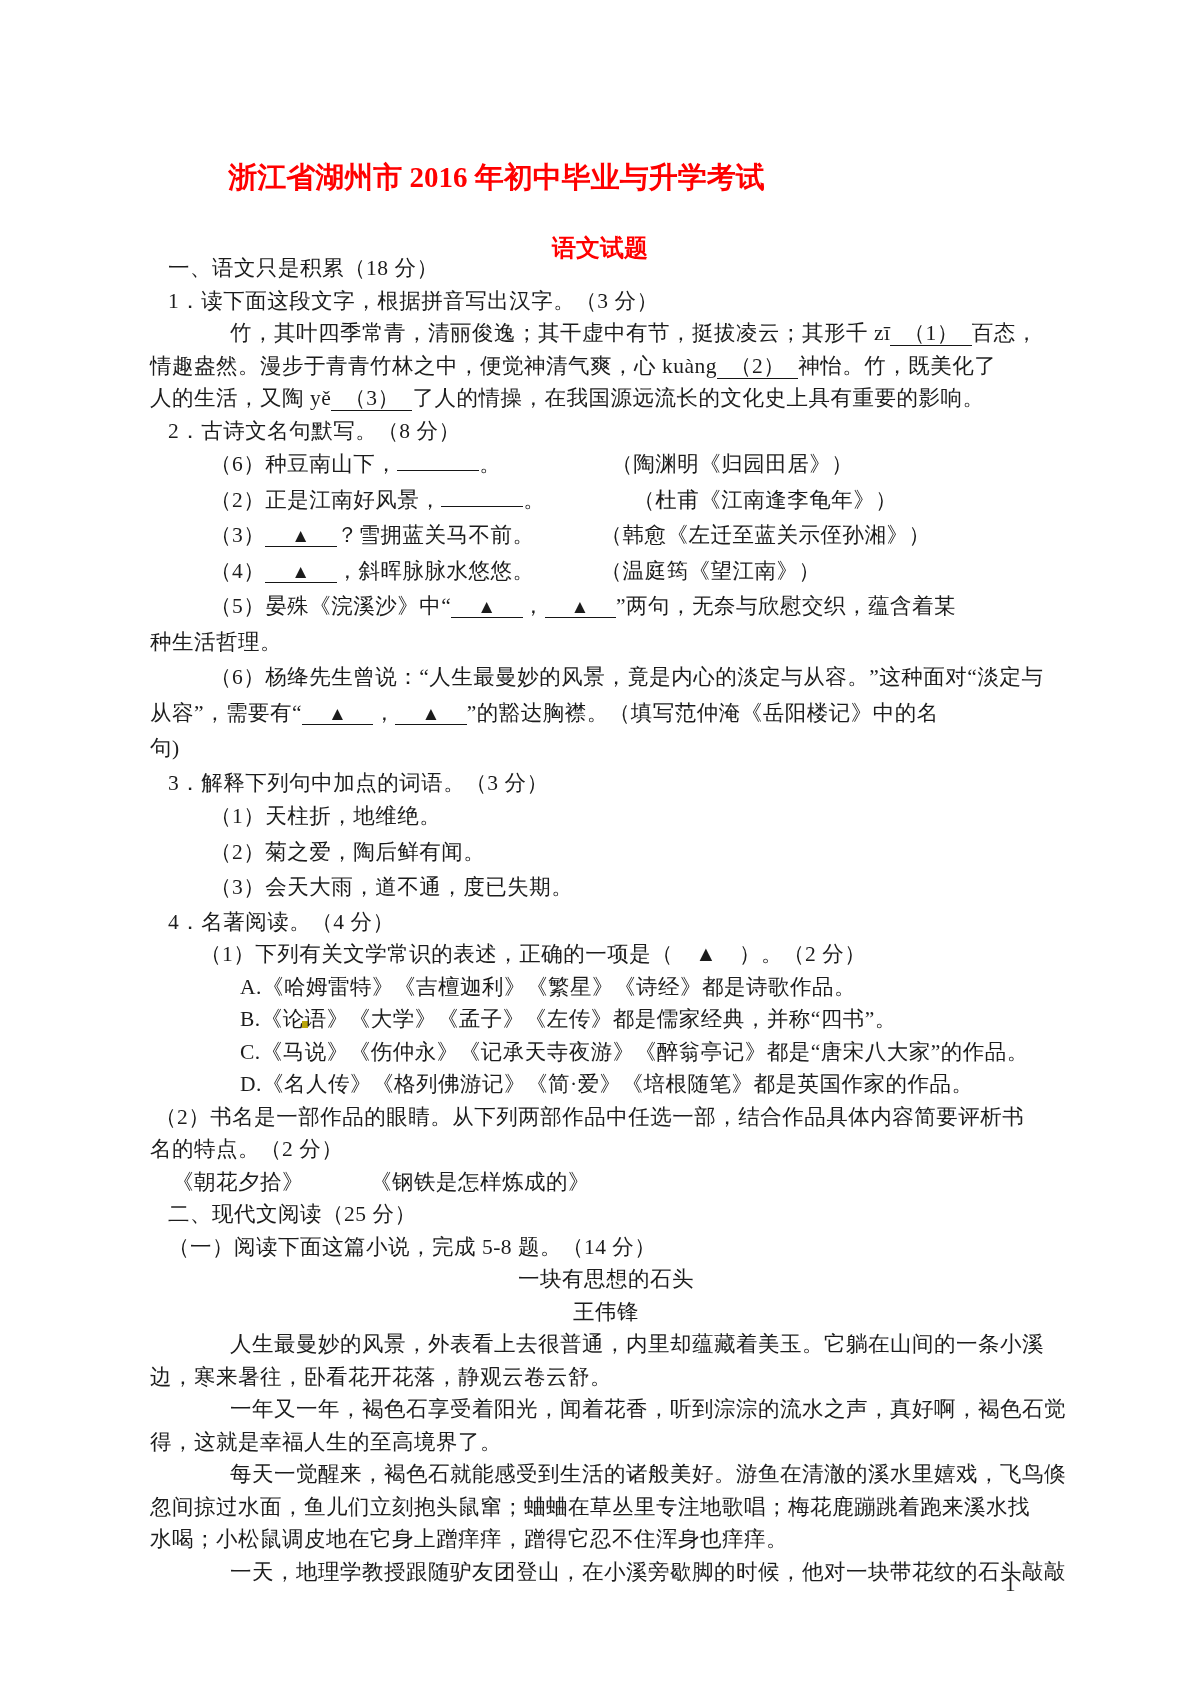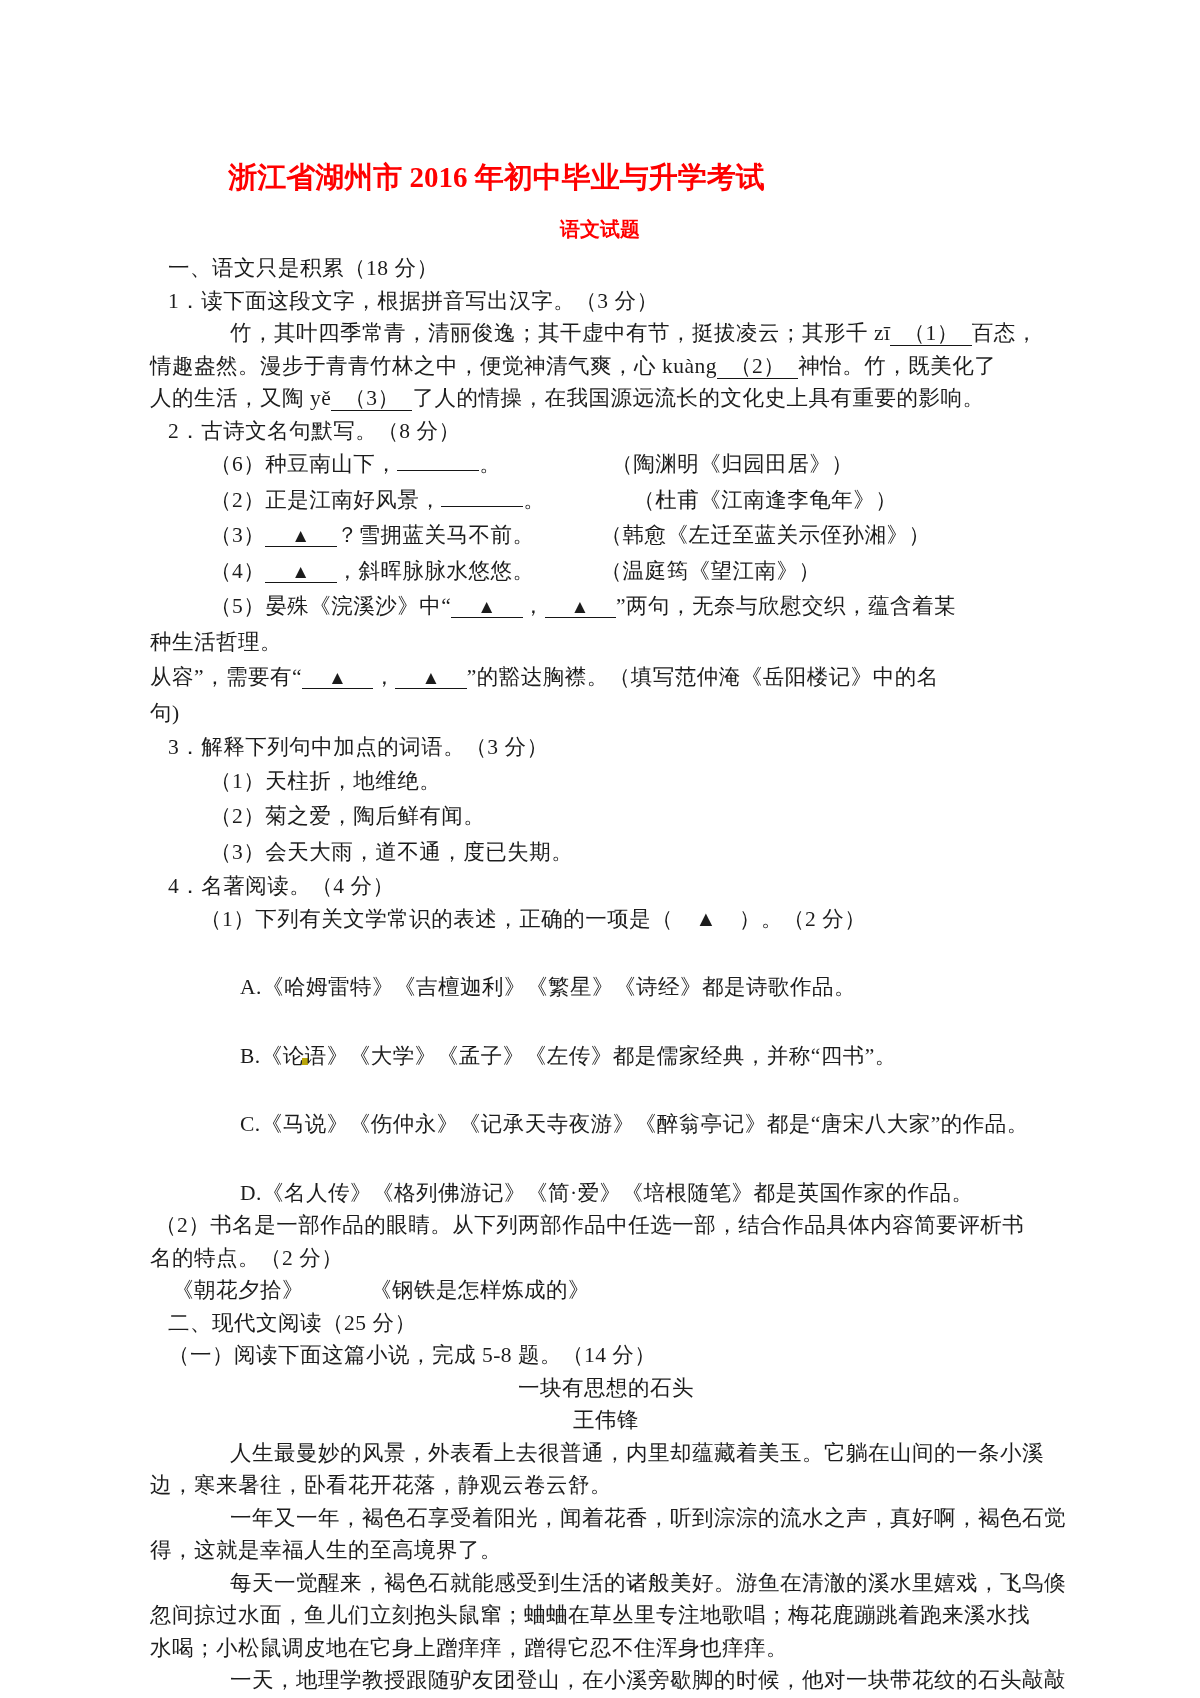--- a/index.html
+++ b/index.html
@@ -10,34 +10,34 @@
     background:#ffffff;
     overflow:hidden;
     font-family:"Liberation Serif","DejaVu Serif",serif;
     color:#1c1c1c;
   }
   .exam-title{
     position:absolute; top:158px; left:0; width:993px;
     text-align:center; font-size:29px; font-weight:bold;
   }
   .exam-subtitle{
-    position:absolute; top:216px; left:0; width:1200px;
-    text-align:center; font-size:20px; font-weight:bold;
+    position:absolute; top:232px; left:0; width:1200px;
+    text-align:center; font-size:24px; font-weight:bold;
   }
   .doc-body{
     position:absolute; top:252px; left:150px; width:912px;
     font-size:21.5px; letter-spacing:0.5px;
   }
   .line{position:relative; height:32.5px; line-height:32.5px; white-space:nowrap;}
   .line.tall{height:35.5px; line-height:35.5px;}
   .h{margin-left:18px;}
   .sub{margin-left:60px;}
   .sub2{margin-left:50px;}
   .sub0{margin-left:5px;}
-  .opt{margin-left:90px;margin-top:36px;}
+  .opt{margin-left:90px;}
   .para{margin-left:80px;}
   .cont{margin-left:0;}
   .works{margin-left:22px;}
   .center{text-align:center;}
   
   .seg-n{}
   .seg-pb{border-bottom:1.6px solid #161616; padding:0 13px;}
   .seg-bl{display:inline-block; width:82px; height:14px; border-bottom:1.6px solid #161616; vertical-align:baseline;}
   .seg-tb{border-bottom:1.6px solid #161616; padding:0 26px; font-size:19px;}
   .seg-dot{position:relative;}
@@ -64,20 +64,21 @@
       <div class="line para"><span class="seg-n">竹，其叶四季常青，清丽俊逸；其干虚中有节，挺拔凌云；其形千 zī</span><span class="seg-pb">（1）</span><span class="seg-n">百态，</span></div>
       <div class="line cont"><span class="seg-n">情趣盎然。漫步于青青竹林之中，便觉神清气爽，心 kuàng</span><span class="seg-pb">（2）</span><span class="seg-n">神怡。竹，既美化了</span></div>
       <div class="line cont"><span class="seg-n">人的生活，又陶 yě</span><span class="seg-pb">（3）</span><span class="seg-n">了人的情操，在我国源远流长的文化史上具有重要的影响。</span></div>
       <div class="line h"><span class="seg-n">2．古诗文名句默写。（8 分）</span></div>
       <div class="line sub tall"><span class="seg-n">（6）种豆南山下，</span><span class="seg-bl"></span><span class="seg-n">。　　　　　（陶渊明《归园田居》）</span></div>
       <div class="line sub tall"><span class="seg-n">（2）正是江南好风景，</span><span class="seg-bl"></span><span class="seg-n">。　　　　（杜甫《江南逢李龟年》）</span></div>
       <div class="line sub tall"><span class="seg-n">（3）</span><span class="seg-tb">▲</span><span class="seg-n">？雪拥蓝关马不前。　　　（韩愈《左迁至蓝关示侄孙湘》）</span></div>
       <div class="line sub tall"><span class="seg-n">（4）</span><span class="seg-tb">▲</span><span class="seg-n">，斜晖脉脉水悠悠。　　　（温庭筠《望江南》）</span></div>
       <div class="line sub tall"><span class="seg-n">（5）晏殊《浣溪沙》中“</span><span class="seg-tb">▲</span><span class="seg-n">，</span><span class="seg-tb">▲</span><span class="seg-n">”两句，无奈与欣慰交织，蕴含着某</span></div>
       <div class="line cont tall"><span class="seg-n">种生活哲理。</span></div>
+      <div class="line sub tall"><span class="seg-n">（6）杨绛先生曾说：“人生最曼妙的风景，竟是内心的淡定与从容。”这种面对“淡定与</span></div>
       <div class="line cont tall"><span class="seg-n">从容”，需要有“</span><span class="seg-tb">▲</span><span class="seg-n">，</span><span class="seg-tb">▲</span><span class="seg-n">”的豁达胸襟。（填写范仲淹《岳阳楼记》中的名</span></div>
       <div class="line cont tall"><span class="seg-n">句)</span></div>
       <div class="line h"><span class="seg-n">3．解释下列句中加点的词语。（3 分）</span></div>
       <div class="line sub tall"><span class="seg-n">（1）天柱折，地维</span><span class="seg-dot">绝</span><span class="seg-n">。</span></div>
       <div class="line sub tall"><span class="seg-n">（2）菊之爱，陶后</span><span class="seg-dot">鲜</span><span class="seg-n">有闻。</span></div>
       <div class="line sub tall"><span class="seg-n">（3）会天大雨，道不通，</span><span class="seg-dot">度</span><span class="seg-n">已失期。</span></div>
       <div class="line h"><span class="seg-n">4．名著阅读。（4 分）</span></div>
       <div class="line sub2"><span class="seg-n">（1）下列有关文学常识的表述，正确的一项是（　▲　）。（2 分）</span></div>
       <div class="line opt"><span class="seg-n">A.《哈姆雷特》《吉檀迦利》《繁星》《诗经》都是诗歌作品。</span></div>
       <div class="line opt"><span class="seg-n">B.《论</span><span class="seg-yd"></span><span class="seg-n">语》《大学》《孟子》《左传》都是儒家经典，并称“四书”。</span></div>

